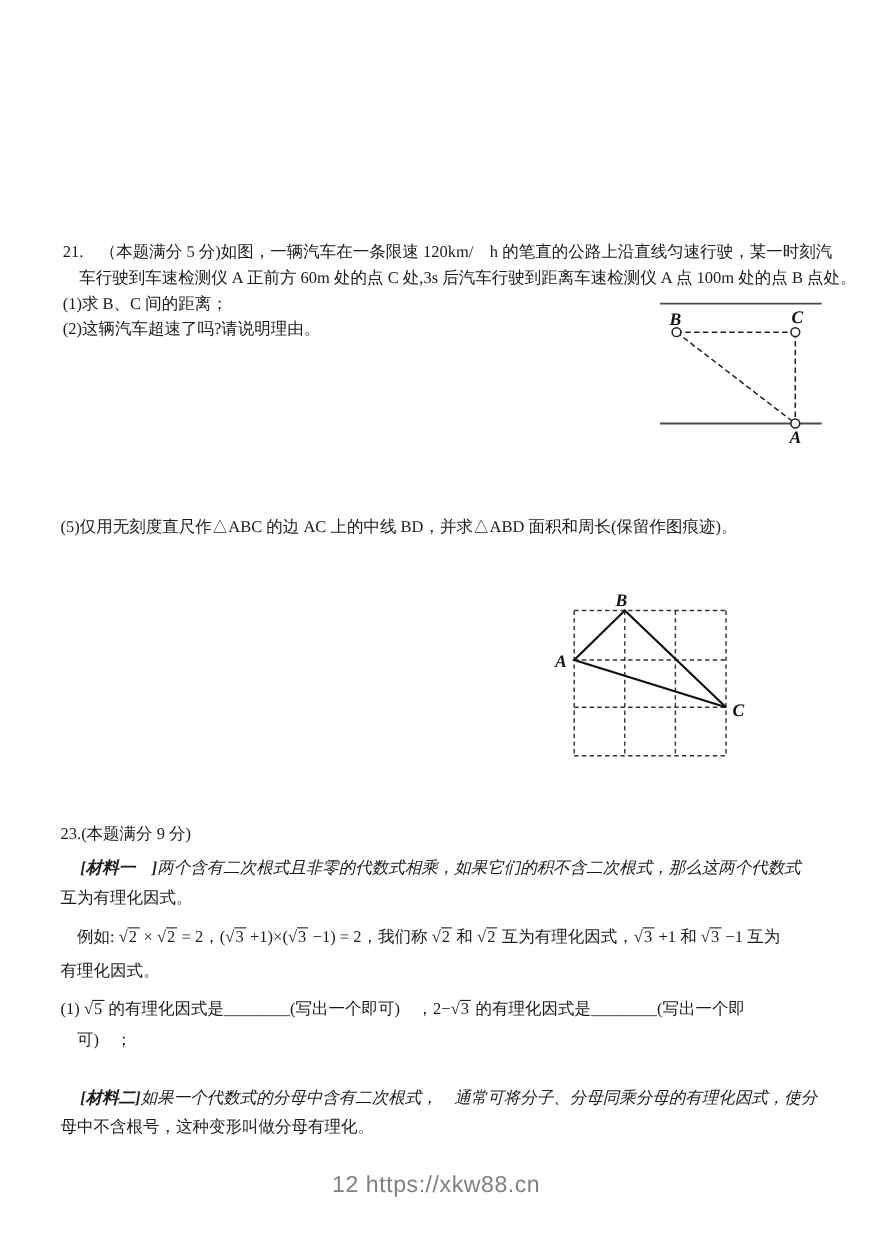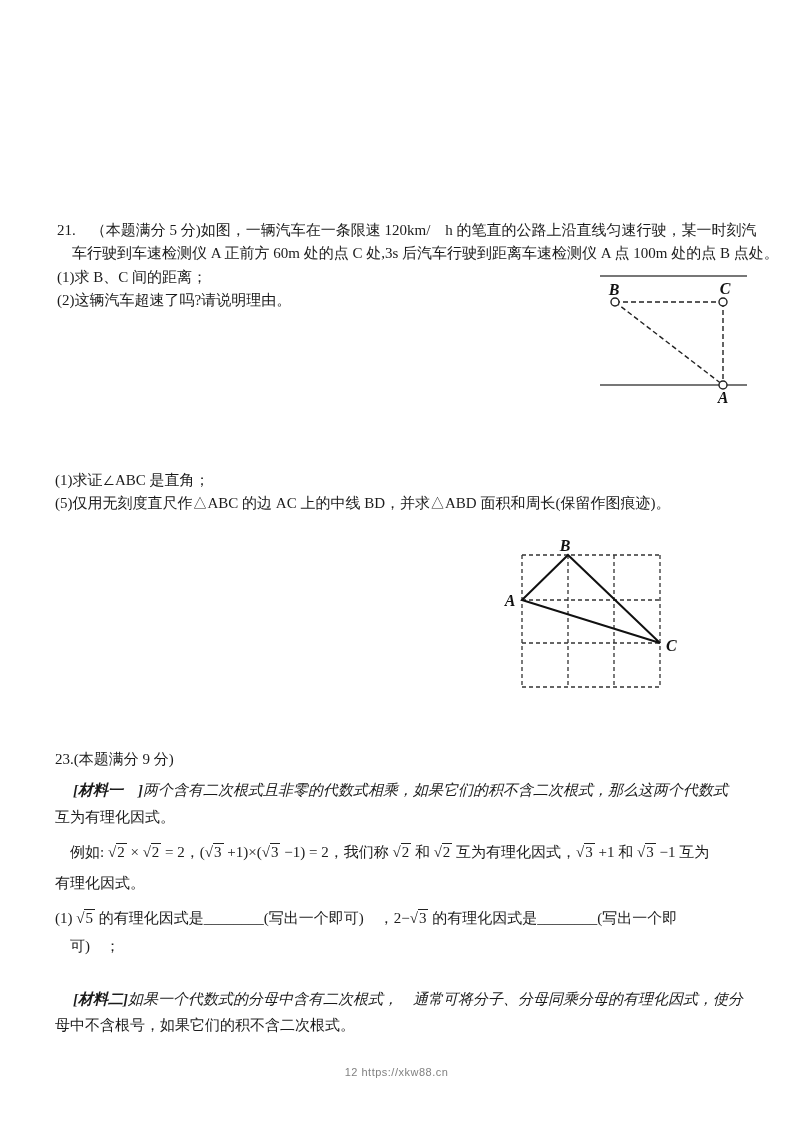--- a/index.html
+++ b/index.html
@@ -31,21 +31,21 @@
   #q23-text .ex-t   { margin-top:3px; }
   #q23-text .p1     { margin-top:5px; }
   #q23-text .p1-t   { margin-top:0px; }
   #q23-text .m2-l1  { margin-top:30px; }
   #q23-text .m2-l2  { margin-top:3px; }
 
   #page-footer {
     position:absolute; left:0; right:0; top:1066px;
     text-align:center;
     font-family:"Liberation Sans", sans-serif;
-    font-size:11px; color:#818181;
+    font-size:21px; color:#818181;
     letter-spacing:0.5px;
   }
   svg text.pt-label {
     font-family:"Liberation Serif", serif;
     font-style:italic; font-weight:bold; font-size:16px; fill:#111;
   }
 </style>
 </head>
 <body>
 
@@ -68,21 +68,20 @@
       <circle cx="17" cy="30" r="4" fill="#fff" stroke="#222" stroke-width="1.4"></circle>
       <circle cx="125" cy="30" r="4" fill="#fff" stroke="#222" stroke-width="1.4"></circle>
       <circle cx="125" cy="113" r="4" fill="#fff" stroke="#222" stroke-width="1.4"></circle>
       <text x="16" y="23" text-anchor="middle" class="pt-label">B</text>
       <text x="127" y="22" text-anchor="middle" class="pt-label">C</text>
       <text x="125" y="131" text-anchor="middle" class="pt-label">A</text>
     </svg>
   </div>
 
   <div id="q22-text">
-    <div class="ln">(1)求证∠ABC 是直角；</div>
     <div class="ln">(5)仅用无刻度直尺作△ABC 的边 AC 上的中线 BD，并求△ABD 面积和周长(保留作图痕迹)。</div>
   </div>
 
   <div id="q22-diagram">
     <svg width="182" height="162" viewBox="0 0 182 162">
       <g stroke="#333" stroke-width="1.3" stroke-dasharray="4,3">
         <line x1="25" y1="17" x2="25" y2="149"></line>
         <line x1="71" y1="17" x2="71" y2="149"></line>
         <line x1="117" y1="17" x2="117" y2="149"></line>
         <line x1="163" y1="17" x2="163" y2="149"></line>
@@ -100,21 +99,21 @@
 
   <div id="q23-text">
     <div class="ln">23.(本题满分 9 分)</div>
     <div class="ln ind2 m-l1"><b>[材料一　]</b>两个含有二次根式且非零的代数式相乘，如果它们的积不含二次根式，那么这两个代数式</div>
     <div class="ln m-l2">互为有理化因式。</div>
     <div class="ln ind math ex">例如: <span class="sqrt">√<span class="r">2</span></span> × <span class="sqrt">√<span class="r">2</span></span> = 2，(<span class="sqrt">√<span class="r">3</span></span> +1)×(<span class="sqrt">√<span class="r">3</span></span> −1) = 2，我们称 <span class="sqrt">√<span class="r">2</span></span> 和 <span class="sqrt">√<span class="r">2</span></span> 互为有理化因式，<span class="sqrt">√<span class="r">3</span></span> +1 和 <span class="sqrt">√<span class="r">3</span></span> −1 互为</div>
     <div class="ln ex-t">有理化因式。</div>
     <div class="ln math p1">(1) <span class="sqrt">√<span class="r">5</span></span> 的有理化因式是________(写出一个即可)　，2−<span class="sqrt">√<span class="r">3</span></span> 的有理化因式是________(写出一个即</div>
     <div class="ln ind p1-t">可)　；</div>
     <div class="ln ind2 m2-l1"><b>[材料二]</b>如果一个代数式的分母中含有二次根式，　通常可将分子、分母同乘分母的有理化因式，使分</div>
-    <div class="ln m2-l2">母中不含根号，如果它们的积不含二次根式。</div>
+    <div class="ln m2-l2">母中不含根号，这种变形叫做分母有理化。</div>
   </div>
 
   <div id="page-footer">
     <span>12</span>
     <span> </span>
     <span>https://xkw88.cn</span>
   </div>
 
 </div>
 

